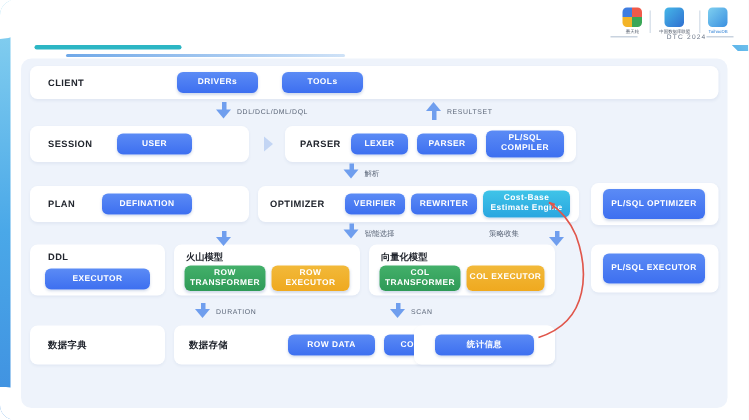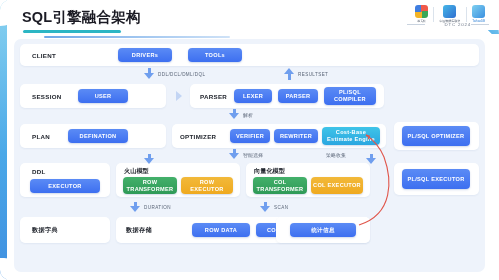--- a/index.html
+++ b/index.html
@@ -146,21 +146,20 @@
 <body>
 
 <div id="slide">
 
   <div class="rail"></div>
   <div class="rail-cap"></div>
   <div class="rail-cap2"></div>
   <div class="corner-arc"></div>
   <div class="corner"></div>
 
-  <div class="title">SQL引擎融合架构</div>
   <div class="title-underline"></div>
   <div class="title-underline2"></div>
 
   <div class="logos">
     <div class="logo-cell">
       <div class="logo-mark lm1"></div>
       <div class="logo-text">墨天轮</div>
     </div>
     <div class="logo-sep"></div>
     <div class="logo-cell">

